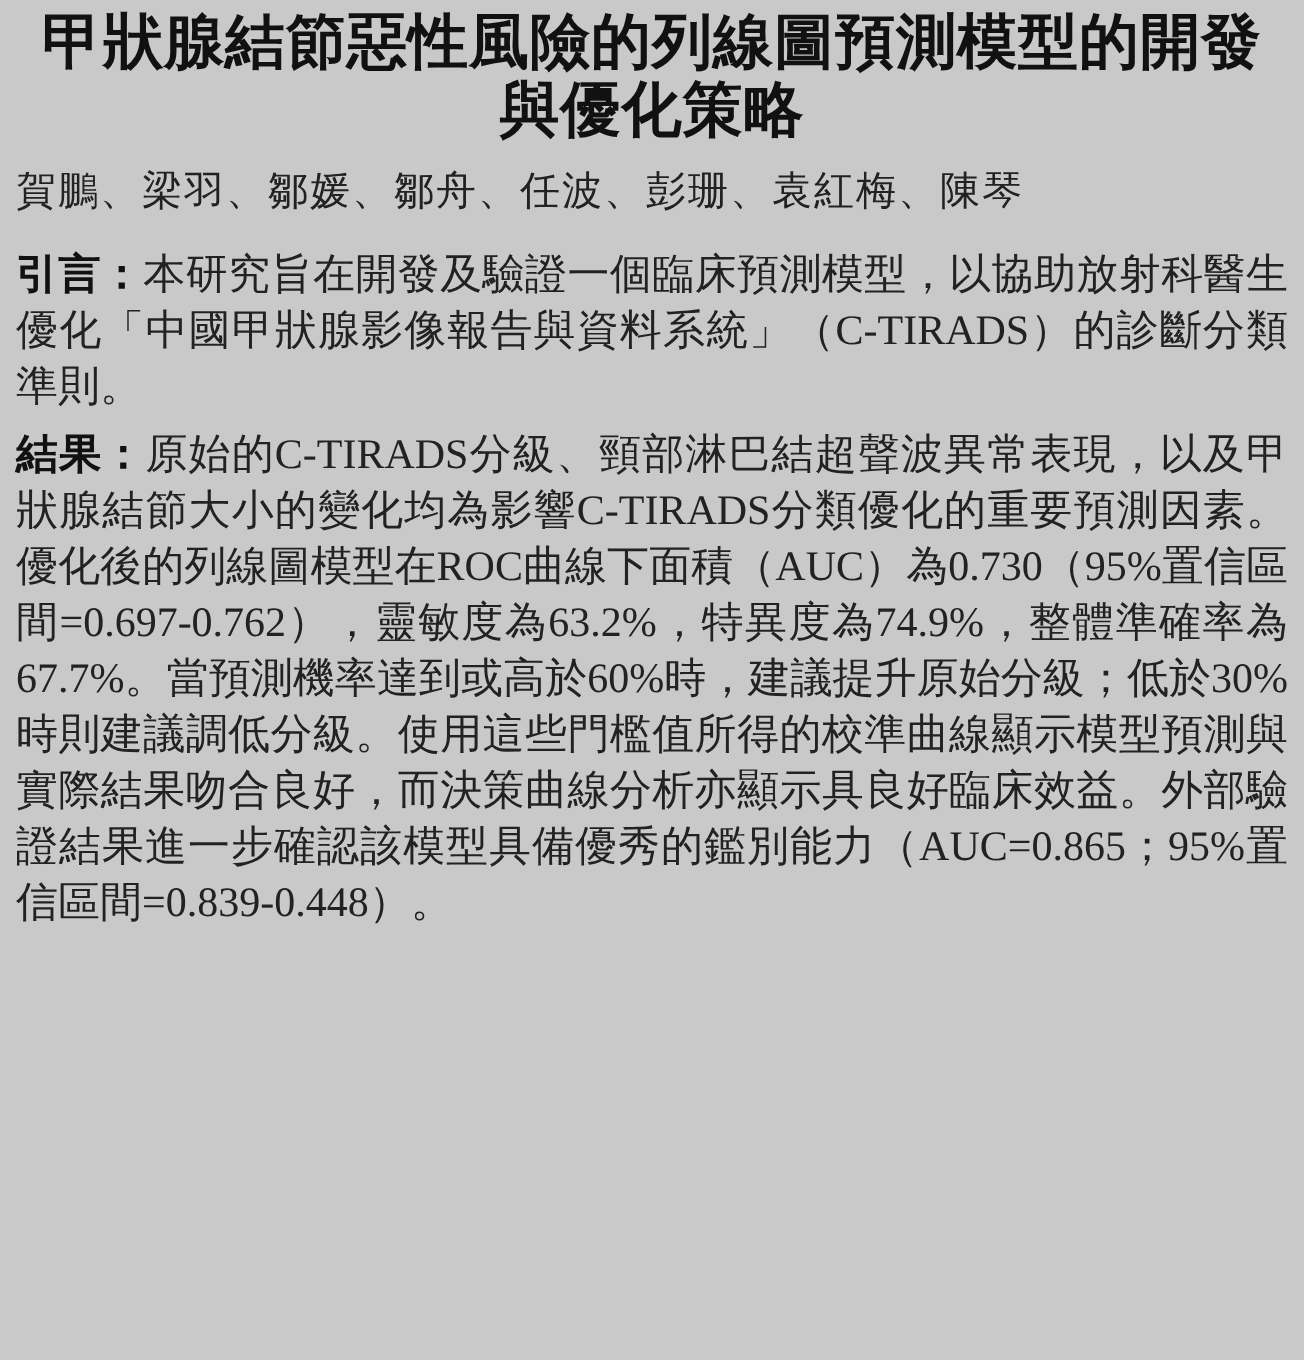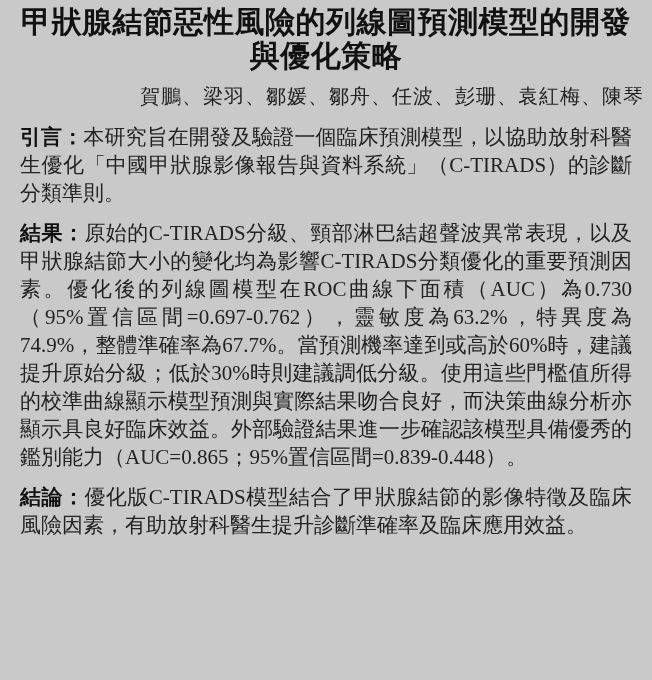--- a/index.html
+++ b/index.html
@@ -34,26 +34,26 @@
     text-align: center;
     color: var(--label);
     letter-spacing: 0.5px;
   }
   .authors {
     margin-top: 9px;
     font-family: "Liberation Sans", "DejaVu Sans", sans-serif;
     font-weight: 400;
     font-size: 20px;
     line-height: 28px;
-    text-align: right;
+    text-align: left;
     color: var(--text);
     letter-spacing: 1px;
   }
   .section {
-    margin: 12px;
+    margin: 0;
     margin-top: 6px;
     font-size: 21px;
     line-height: 28px;
     text-align: justify;
     text-justify: inter-ideograph;
     color: var(--text);
   }
   .section:first-of-type {
     margin-top: 13px;
   }
@@ -73,17 +73,14 @@
 
   <p class="section">
     <span class="label">引言：</span><span>本研究旨在開發及驗證一個臨床預測模型，以協助放射科醫生優化「中國甲狀腺影像報告與資料系統」（C-TIRADS）的診斷分類準則。</span>
   </p>
 
 
   <p class="section">
     <span class="label">結果：</span><span>原始的C-TIRADS分級、頸部淋巴結超聲波異常表現，以及甲狀腺結節大小的變化均為影響C-TIRADS分類優化的重要預測因素。優化後的列線圖模型在ROC曲線下面積（AUC）為0.730（95%置信區間=0.697-0.762），靈敏度為63.2%，特異度為74.9%，整體準確率為67.7%。當預測機率達到或高於60%時，建議提升原始分級；低於30%時則建議調低分級。使用這些門檻值所得的校準曲線顯示模型預測與實際結果吻合良好，而決策曲線分析亦顯示具良好臨床效益。外部驗證結果進一步確認該模型具備優秀的鑑別能力（AUC=0.865；95%置信區間=0.839-0.448）。</span>
   </p>
 
-  <p class="section">
-    <span class="label">結論：</span><span>優化版C-TIRADS模型結合了甲狀腺結節的影像特徵及臨床風險因素，有助放射科醫生提升診斷準確率及臨床應用效益。</span>
-  </p>
 
 </div>
 
 </body></html>

